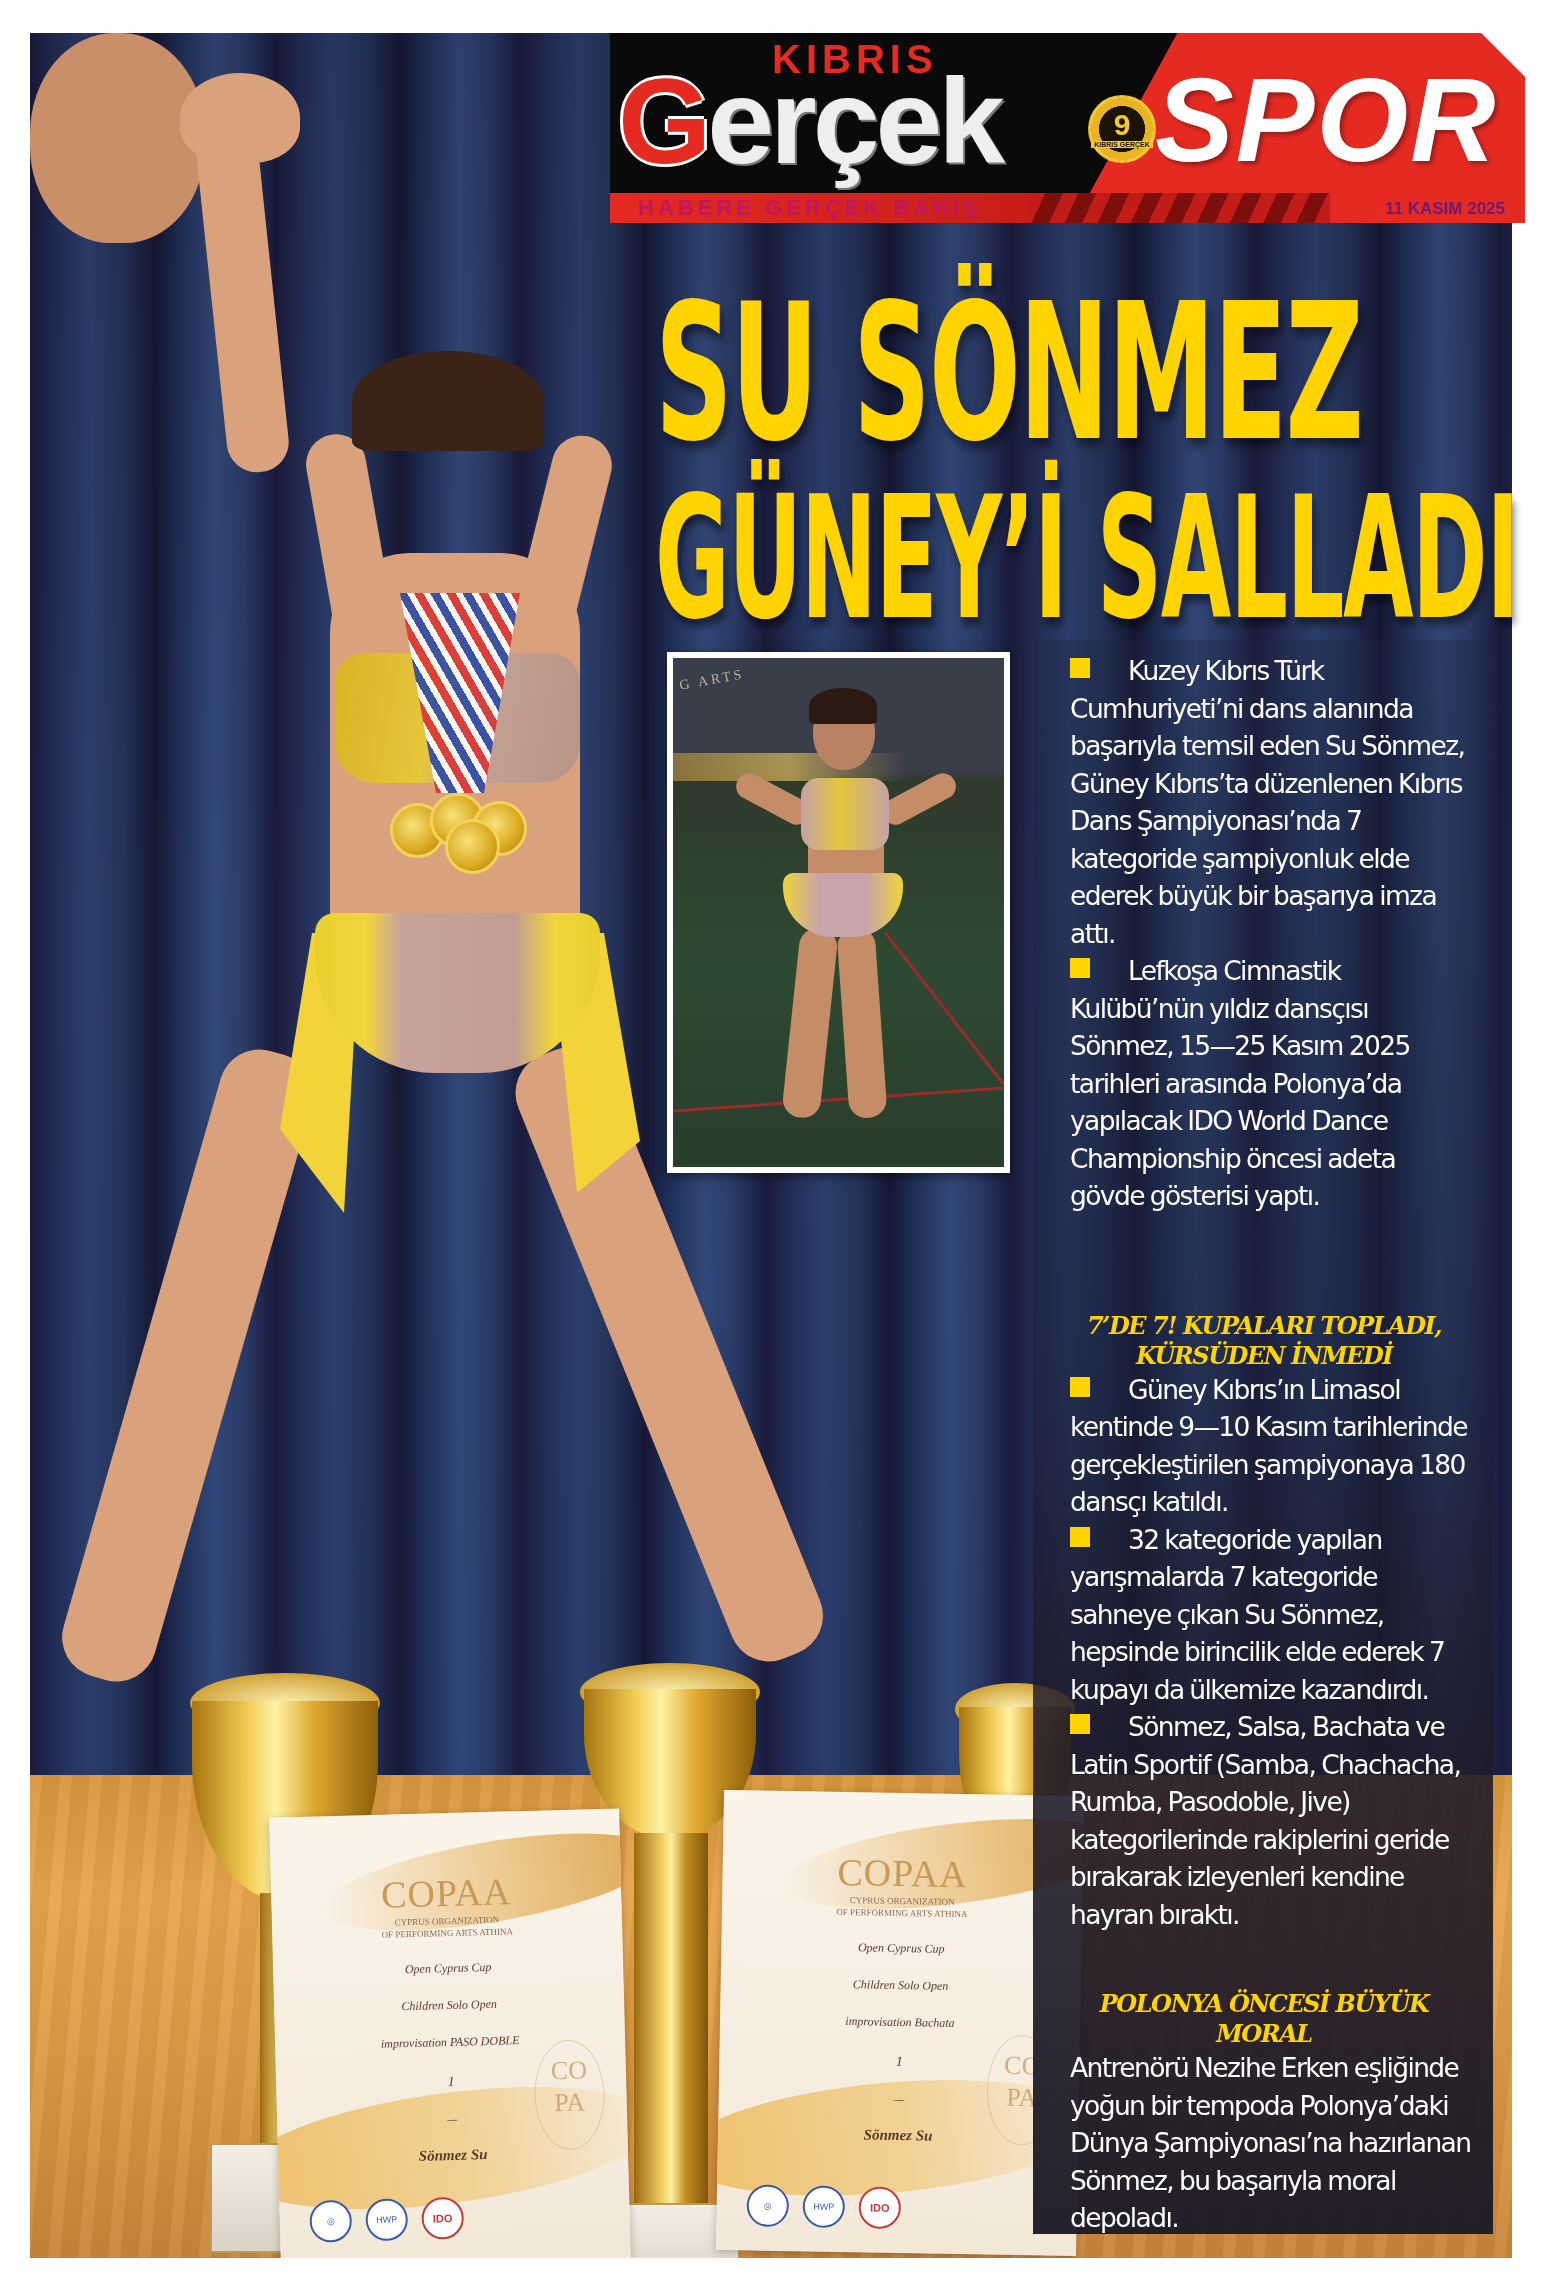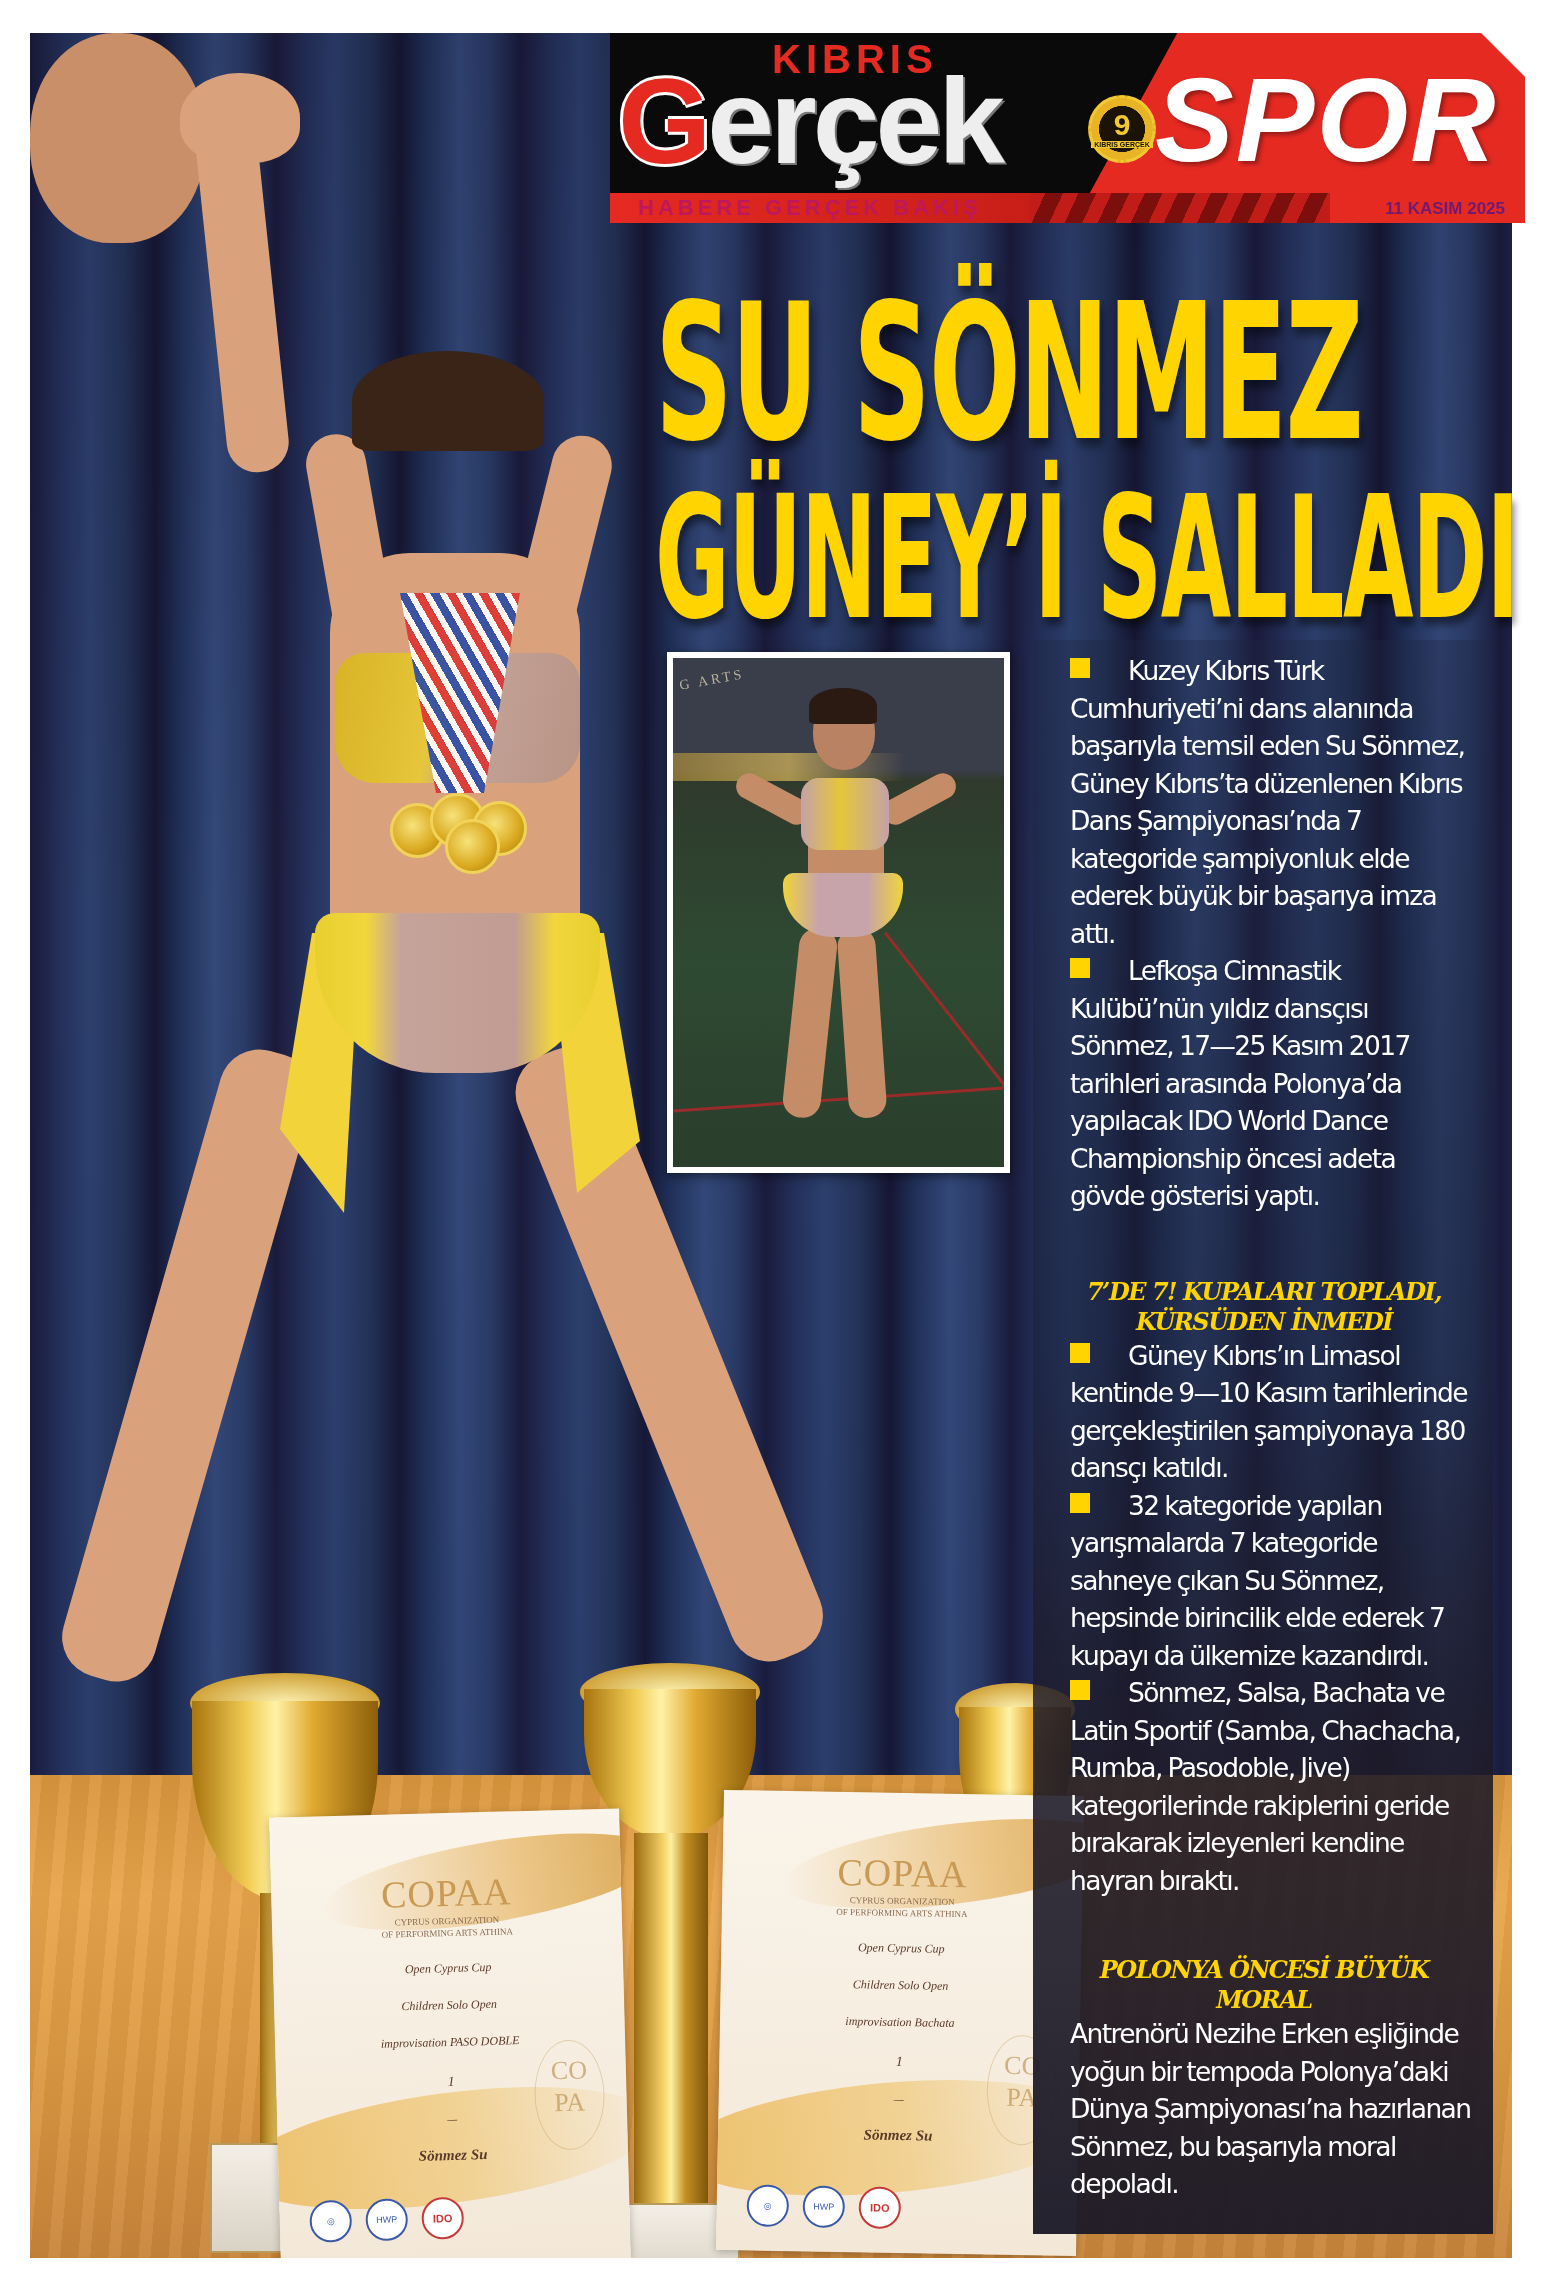--- a/index.html
+++ b/index.html
@@ -126,21 +126,21 @@
     .inset .fig-arm-r { position: absolute; left: 206px; top: 128px; width: 80px; height: 26px; border-radius: 13px; background: #c58c68; transform: rotate(-28deg); }
 
     
     .article { position: absolute; left: 1033px; top: 640px; width: 460px; height: 1594px;
       background: linear-gradient(180deg, rgba(30,38,66,0.35) 0%, rgba(26,32,56,0.55) 45%, rgba(30,26,40,0.88) 70%, rgba(26,24,38,0.95) 100%);
       padding: 12px 22px 0 24px; color: #ffffff; }
     .article p { font-family: "DejaVu Sans", sans-serif; font-size: 26.5px; line-height: 37.5px; letter-spacing: -1.6px; word-spacing: -1px; margin-left: 13px; }
     .article .bullet { display: inline-block; width: 20px; height: 20px; background: #ffd400; margin-right: 38px; vertical-align: 2px; }
     .article h3 { font-family: "DejaVu Serif", serif; font-style: italic; font-weight: bold; color: #ffd400; text-align: center;
       font-size: 24px; line-height: 30px; letter-spacing: -1.5px; }
-    .article .h-kupalar { margin-top: 62px; }
+    .article .h-kupalar { margin-top: 96px; }
     .article .h-polonya { margin-top: 56px; }
   </style>
 </head>
 <body>
 
 <div class="photo">
   <div class="curtain-shade"></div>
   <div class="floor"></div>
 
   <div class="dancer">
@@ -259,21 +259,21 @@
     <div class="fig-leg-r"></div>
     <div class="fig-bottom"></div>
     <div class="fig-top"></div>
     <div class="fig-head"></div>
     <div class="fig-hair"></div>
   </div>
 </div>
 
 <div class="article">
   <p><span class="bullet"></span><span>Kuzey Kıbrıs Türk Cumhuriyeti’ni dans alanında başarıyla temsil eden Su Sönmez, Güney Kıbrıs’ta düzenlenen Kıbrıs Dans Şampiyonası’nda 7 kategoride şampiyonluk elde ederek büyük bir başarıya imza attı.</span></p>
-  <p><span class="bullet"></span><span>Lefkoşa Cimnastik Kulübü’nün yıldız dansçısı Sönmez, 17—25 Kasım 2017 tarihleri arasında Polonya’da yapılacak IDO World Dance Championship öncesi adeta gövde gösterisi yaptı.</span></p>
+  <p><span class="bullet"></span><span>Lefkoşa Cimnastik Kulübü’nün yıldız dansçısı Sönmez, 15—25 Kasım 2025 tarihleri arasında Polonya’da yapılacak IDO World Dance Championship öncesi adeta gövde gösterisi yaptı.</span></p>
 
   <h3 class="h-kupalar">7’DE 7! KUPALARI TOPLADI, KÜRSÜDEN İNMEDİ</h3>
   <p><span class="bullet"></span><span>Güney Kıbrıs’ın Limasol kentinde 9—10 Kasım tarihlerinde gerçekleştirilen şampiyonaya 180 dansçı katıldı.</span></p>
   <p><span class="bullet"></span><span>32 kategoride yapılan yarışmalarda 7 kategoride sahneye çıkan Su Sönmez, hepsinde birincilik elde ederek 7 kupayı da ülkemize kazandırdı.</span></p>
   <p><span class="bullet"></span><span>Sönmez, Salsa, Bachata ve Latin Sportif (Samba, Chachacha, Rumba, Pasodoble, Jive) kategorilerinde rakiplerini geride bırakarak izleyenleri kendine hayran bıraktı.</span></p>
 
   <h3 class="h-polonya">POLONYA ÖNCESİ BÜYÜK MORAL</h3>
   <p>Antrenörü Nezihe Erken eşliğinde yoğun bir tempoda Polonya’daki Dünya Şampiyonası’na hazırlanan Sönmez, bu başarıyla moral depoladı.</p>
 </div>
 

